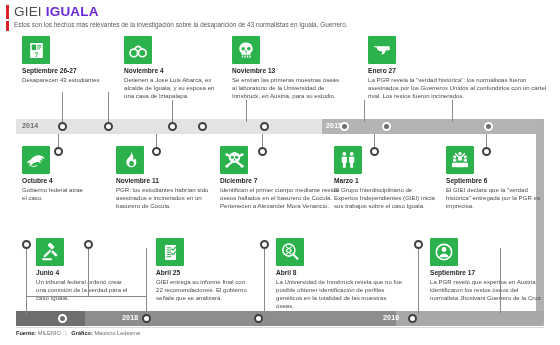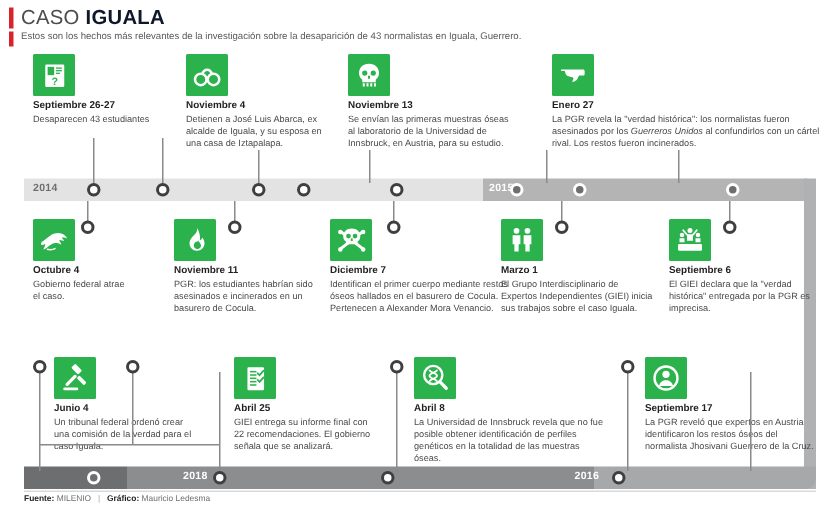--- a/index.html
+++ b/index.html
@@ -11,21 +11,21 @@
     overflow:hidden;
     position:relative;
   }
   .sheet{position:absolute;inset:0;}
 
   
   .header{position:absolute;left:6px;top:4px;right:6px;}
   .title-row{display:flex;align-items:center;}
   .title-bar{width:3px;height:14px;background:#d8232a;margin-right:5px;}
   .title{font-size:13.5px;letter-spacing:.2px;color:#4d4d4d;font-weight:400;}
-  .title b{color:#0f172a;font-weight:700;}
+  .title b{color:#6d28d9;font-weight:700;}
   .sub-row{display:flex;align-items:flex-start;margin-top:2px;}
   .sub-bar{width:3px;height:10px;background:#d8232a;margin-right:5px;}
   .subtitle{font-size:6.4px;color:#58595b;line-height:1.25;}
 
   
   .rail{position:absolute;height:15px;}
   .rail-top{left:16px;top:119px;width:528px;background:linear-gradient(to right,#e3e3e3 0%,#e3e3e3 58%,#b4b4b4 58%,#b4b4b4 100%);
      border-top-right-radius:7px;}
   .rail-bot{left:16px;top:311px;width:528px;background:linear-gradient(to right,#6d6e70 0%,#6d6e70 13%,#8c8d8f 13%,#8c8d8f 72%,#a7a8aa 72%,#a7a8aa 100%);
      border-bottom-right-radius:7px;}
@@ -56,21 +56,21 @@
   .rule{position:absolute;left:16px;top:327px;width:528px;height:1px;background:#d9d9d9;}
 </style>
 </head>
 <body>
 
 <div class="sheet">
 
   <div class="header">
     <div class="title-row">
       <div class="title-bar"></div>
-      <div class="title"><span>CASO </span><b>IGUALA</b></div>
+      <div class="title"><span>GIEI </span><b>IGUALA</b></div>
     </div>
     <div class="sub-row">
       <div class="sub-bar"></div>
       <div class="subtitle">Estos son los hechos más relevantes de la investigación sobre la desaparición de 43 normalistas en Iguala, Guerrero.</div>
     </div>
   </div>
 
   <div class="rail rail-top"></div>
   <div class="rail-curve"></div>
   <div class="rail rail-bot"></div>

